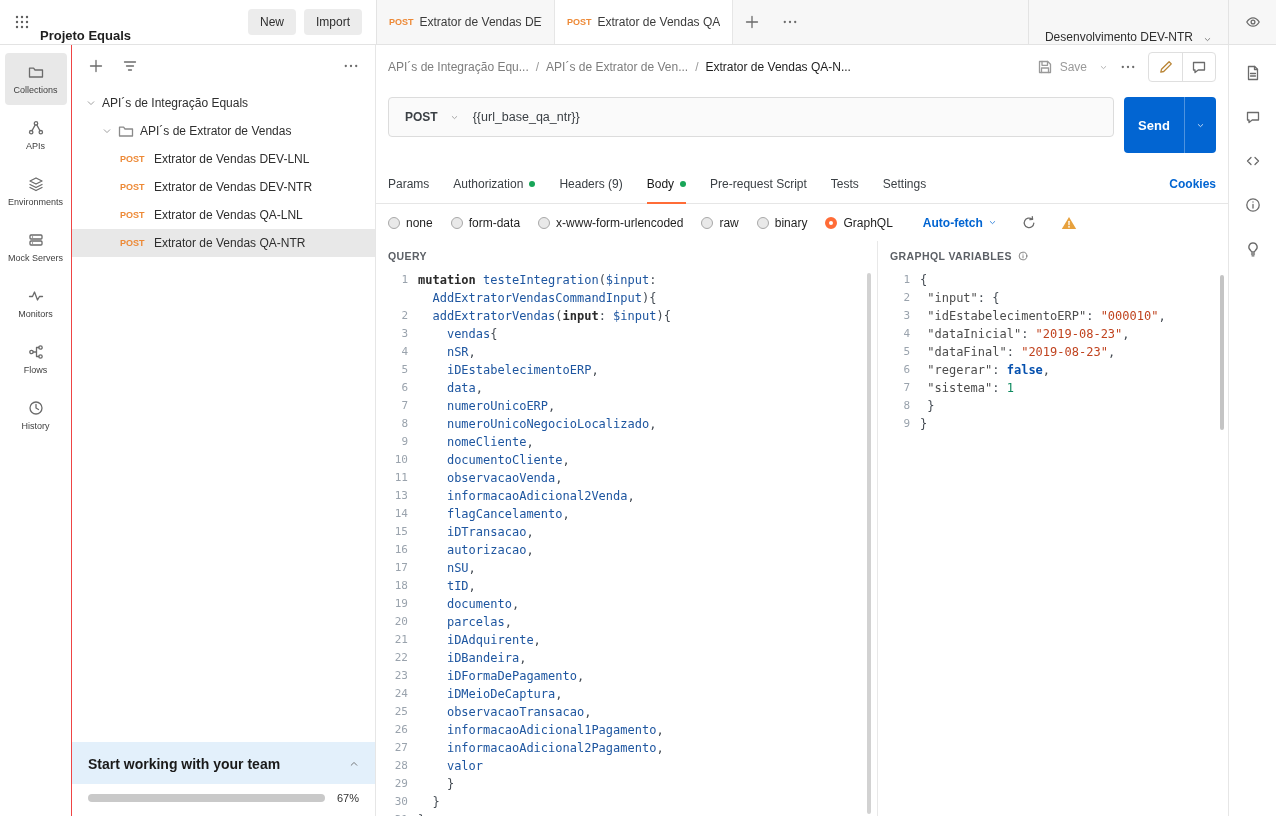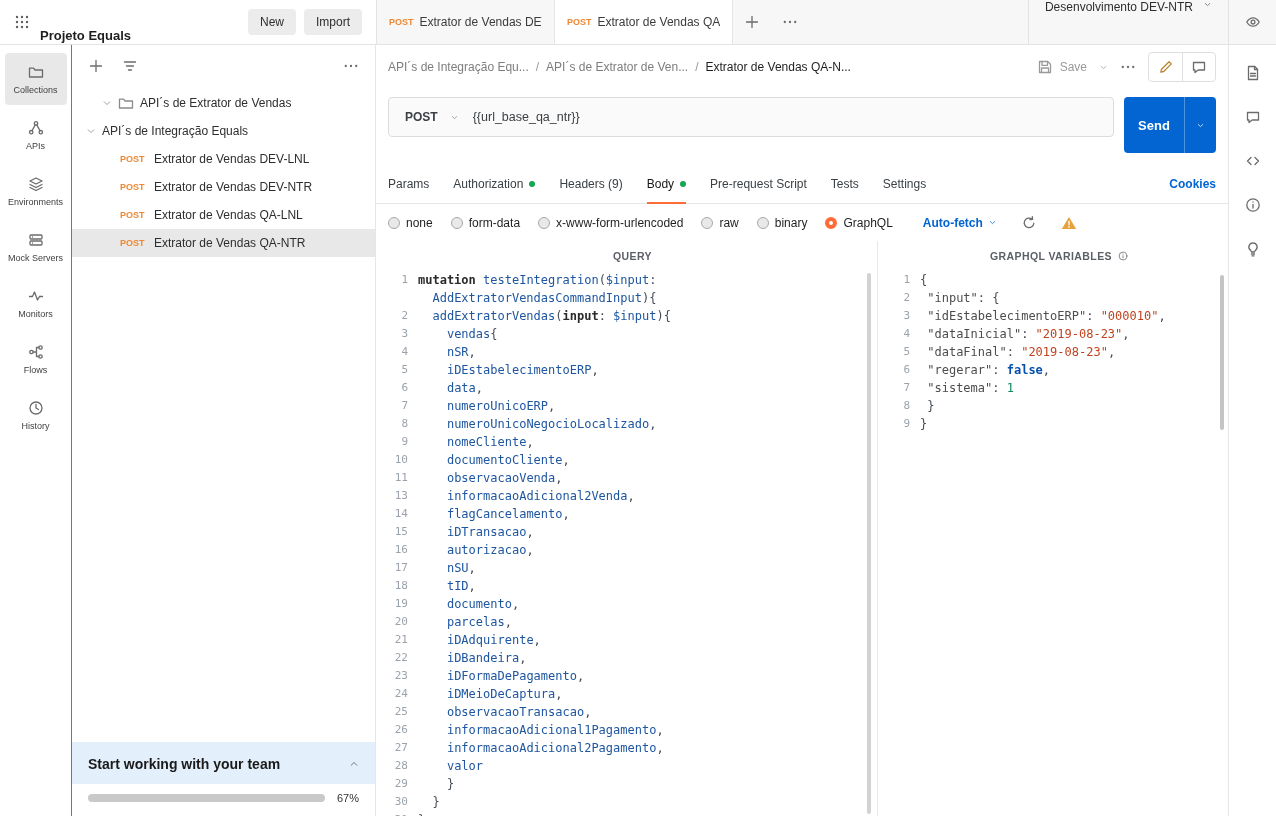--- a/index.html
+++ b/index.html
@@ -17,21 +17,21 @@
   .ws-title{font-weight:700;font-size:13px;color:#1E1E1E;margin-top:26px;}
   .topbar-left .btns{margin-left:auto;display:flex;gap:8px;}
   .btn-light{background:#ECECEC;border-radius:4px;padding:6px 12px;font-size:12px;color:#2E2E2E;cursor:pointer;}
   .topbar-main{flex:1;display:flex;align-items:stretch;background:#F7F7F7;border-left:1px solid #E3E3E3;min-width:0;}
   .tab{width:178px;flex:0 0 178px;display:flex;align-items:center;gap:6px;padding:0 12px;border-right:1px solid #E6E6E6;overflow:hidden;white-space:nowrap;background:#F7F7F7;}
   .tab.active{background:#FFF;}
   .tab-method{font-size:9px;font-weight:700;color:var(--method-post);flex:0 0 auto;}
   .tab-title{color:#3B3B3B;overflow:hidden;}
   .strip-btn{width:38px;display:flex;align-items:center;justify-content:center;}
   .topbar-spacer{flex:1;}
-  .env-select{display:flex;align-items:flex-start;gap:10px;padding:0 16px;border-left:1px solid #E3E3E3;color:#2E2E2E;}
+  .env-select{display:flex;align-items:flex-end;gap:10px;padding:0 16px;border-left:1px solid #E3E3E3;color:#2E2E2E;}
   .eye-btn{width:48px;border-left:1px solid #E3E3E3;display:flex;align-items:center;justify-content:center;}
 
   
   .main{flex:1;display:flex;min-height:0;}
   .rail{flex:0 0 72px;border-right:1px solid #ef4444;display:flex;flex-direction:column;align-items:center;gap:4px;padding-top:8px;background:#fff;}
   .rail-item{width:62px;height:52px;display:flex;flex-direction:column;align-items:center;justify-content:center;gap:5px;border-radius:4px;cursor:pointer;}
   .rail-item.active{background:#E8E8E8;}
   .rail-label{font-size:9px;color:#404040;}
 
   .sidebar{flex:0 0 304px;border-right:1px solid #E6E6E6;display:flex;flex-direction:column;background:#fff;min-height:0;}
@@ -86,21 +86,21 @@
   .radio-item{display:flex;align-items:center;gap:6px;cursor:pointer;}
   .radio{width:12px;height:12px;border-radius:50%;border:1px solid #A8A8A8;background:#E9E9E9;}
   .radio.sel{border:4px solid var(--orange);background:#fff;}
   .autofetch{display:flex;align-items:center;gap:5px;color:var(--blue);font-weight:600;margin-left:12px;cursor:pointer;}
   .bt-icon-btn{display:flex;align-items:center;justify-content:center;margin-left:6px;cursor:pointer;}
 
   .editors{flex:1;display:flex;min-height:0;padding-left:12px;}
   .pane{display:flex;flex-direction:column;min-height:0;position:relative;}
   .query-pane{flex:0 0 490px;border-right:1px solid #E8E8E8;}
   .vars-pane{flex:1;padding-left:12px;min-width:0;}
-  .pane-head{flex:0 0 30px;display:flex;align-items:center;gap:6px;font-size:10.5px;font-weight:700;letter-spacing:.4px;color:#5C6066;justify-content:center;}
+  .pane-head{flex:0 0 30px;display:flex;align-items:center;gap:6px;font-size:10.5px;font-weight:700;letter-spacing:.4px;color:#5C6066;}
   .code-lines{flex:1;overflow:hidden;font-family:"DejaVu Sans Mono",monospace;font-size:12px;line-height:18px;position:relative;cursor:text;}
   .code-row{display:flex;}
   .ln{flex:0 0 30px;width:30px;text-align:right;padding-right:10px;color:#9AA3AD;font-size:11px;user-select:none;}
   .cd{white-space:pre;color:#3F4650;}
   .scroll-thumb{position:absolute;width:4px;border-radius:2px;background:#D2D2D2;}
   .query-thumb{right:6px;top:2px;bottom:2px;}
   .vars-thumb{right:4px;top:4px;height:155px;background:#C4C4C4;}
 
   .tk-kw{color:#2B2B2B;font-weight:700;}
   .tk-at{color:#2B2B2B;font-weight:700;}
@@ -280,40 +280,40 @@
         <span class="sb-spacer"></span>
         <span class="ic">
             <svg viewBox="0 0 16 16" fill="#6B6B6B" stroke="none">
               <circle cx="2.8" cy="8" r="1.15"></circle>
               <circle cx="8" cy="8" r="1.15"></circle>
               <circle cx="13.2" cy="8" r="1.15"></circle>
             </svg>
           </span>
       </div>
       <div class="tree">
+          <div class="tree-row ind-0">
+            <span class="ic ic-sm">
+              <svg viewBox="0 0 16 16" fill="none" stroke="#8A8A8A" stroke-width="1.3" stroke-linecap="round" stroke-linejoin="round">
+                <path d="M3.5 6l4.5 4.5L12.5 6"></path>
+              </svg>
+            </span>
+            <span class="tree-label">API´s de Integração Equals</span>
+          </div>
           <div class="tree-row ind-1">
             <span class="ic ic-sm">
               <svg viewBox="0 0 16 16" fill="none" stroke="#8A8A8A" stroke-width="1.3" stroke-linecap="round" stroke-linejoin="round">
                 <path d="M3.5 6l4.5 4.5L12.5 6"></path>
               </svg>
             </span>
             <span class="ic">
               <svg viewBox="0 0 16 16" fill="none" stroke="#8A8A8A" stroke-width="1.3" stroke-linecap="round" stroke-linejoin="round">
                 <path d="M1.5 13V4.2h4.1l1.4 1.8h7.5V13z"></path>
               </svg>
             </span>
             <span class="tree-label">API´s de Extrator de Vendas</span>
-          </div>
-          <div class="tree-row ind-0">
-            <span class="ic ic-sm">
-              <svg viewBox="0 0 16 16" fill="none" stroke="#8A8A8A" stroke-width="1.3" stroke-linecap="round" stroke-linejoin="round">
-                <path d="M3.5 6l4.5 4.5L12.5 6"></path>
-              </svg>
-            </span>
-            <span class="tree-label">API´s de Integração Equals</span>
           </div>
           <div class="tree-row ind-2">
             <span class="method-badge">POST</span>
             <span class="tree-label">Extrator de Vendas DEV-LNL</span>
           </div>
           <div class="tree-row ind-2">
             <span class="method-badge">POST</span>
             <span class="tree-label">Extrator de Vendas DEV-NTR</span>
           </div>
           <div class="tree-row ind-2">

